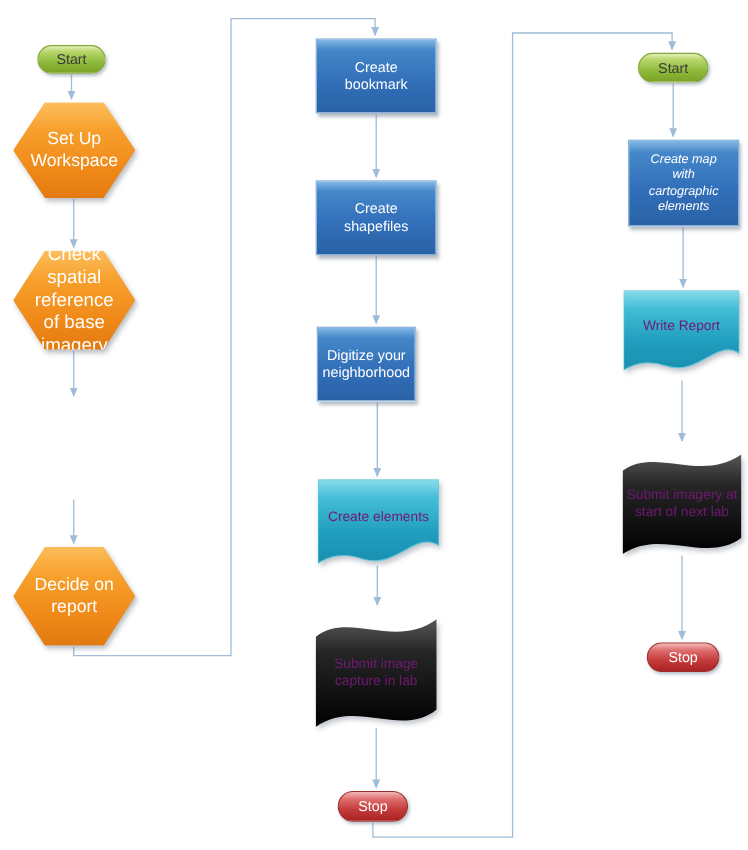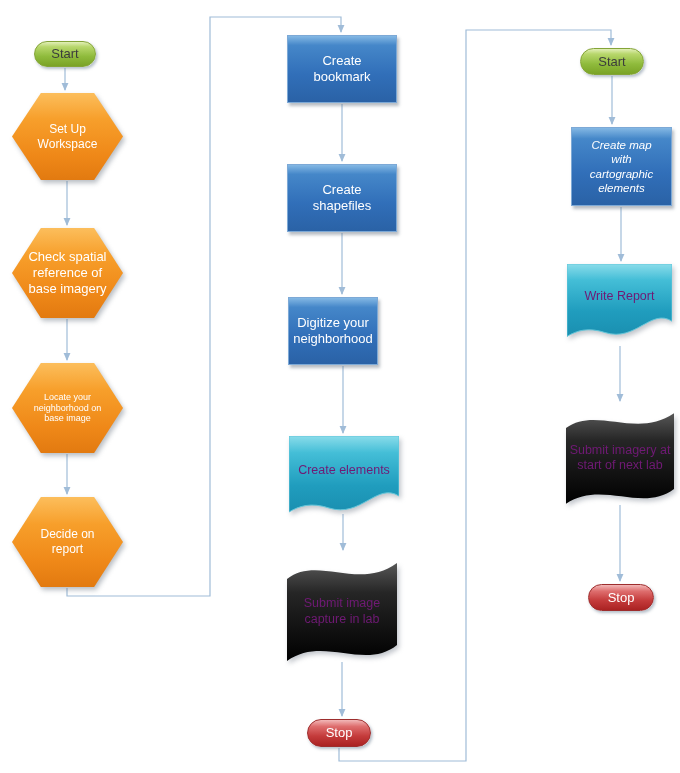--- a/index.html
+++ b/index.html
@@ -17,21 +17,21 @@
   .pill.green { background:linear-gradient(180deg,#e2efb8 0%,#b8d76c 20%,#8fbb3c 60%,#7aa326 100%);
                 border:1px solid #84a437; color:#3c3c3c; }
   .pill.red   { background:linear-gradient(180deg,#f2b8b8 0%,#de6d6d 25%,#c43b3b 62%,#aa2222 100%);
                 border:1px solid #9d2d2d; color:#ffffff; }
 
   
   .hexwrap { position:absolute; z-index:1; filter:drop-shadow(2px 3px 2.5px rgba(100,110,125,.45)); }
   .hex { width:100%; height:100%; display:flex; align-items:center; justify-content:center;
          clip-path:polygon(26% 0%,74% 0%,100% 50%,74% 100%,26% 100%,0% 50%);
          background:linear-gradient(180deg,#fcbe5c 0%,#f79f2b 30%,#ef8818 72%,#e27a10 100%);
-         color:#ffffff; text-align:center; font-size:12px; padding:0 15px; line-height:1.25; }
+         color:#ffffff; text-align:center; font-size:16px; padding:0 15px; line-height:1.25; }
 
   
   .rect { background:linear-gradient(180deg,#84b8e4 0%,#4587c9 14%,#316fb9 58%,#2a62a6 100%);
           border:1px solid #7da9d6; color:#ffffff; font-size:13px; padding:0 23px;
           box-shadow:2px 3px 3px rgba(100,110,125,.45);text-align:center; }
 
   
   .shapewrap svg.shape { position:absolute; left:0; top:0; width:100%; height:100%;
           filter:drop-shadow(2px 3px 2.5px rgba(100,110,125,.4)); }
   .shapewrap { font-size:12.5px; }
@@ -88,30 +88,25 @@
     <span class="label">Start</span>
   </div>
 
   <div class="hexwrap" style="left:12px;top:93px;width:111px;height:87px">
     <div class="hex">
       <span class="label">Set Up Workspace</span>
     </div>
   </div>
 
   <div class="hexwrap" style="left:12px;top:228px;width:111px;height:90px">
-    <div class="hex" style="font-size:13px">
+    <div class="hex" style="font-size:17px">
       <span class="label">Check spatial reference of base imagery</span>
     </div>
   </div>
 
-  <div class="hexwrap" style="left:12px;top:363px;width:111px;height:90px">
-    <div class="hex small">
-      <span class="label">Locate your neighborhood on base image</span>
-    </div>
-  </div>
 
   <div class="hexwrap" style="left:12px;top:497px;width:111px;height:90px">
     <div class="hex">
       <span class="label">Decide on report</span>
     </div>
   </div>
 
   <div class="node rect" style="left:287px;top:35px;width:110px;height:68px">
     <span class="label">Create bookmark</span>
   </div>

